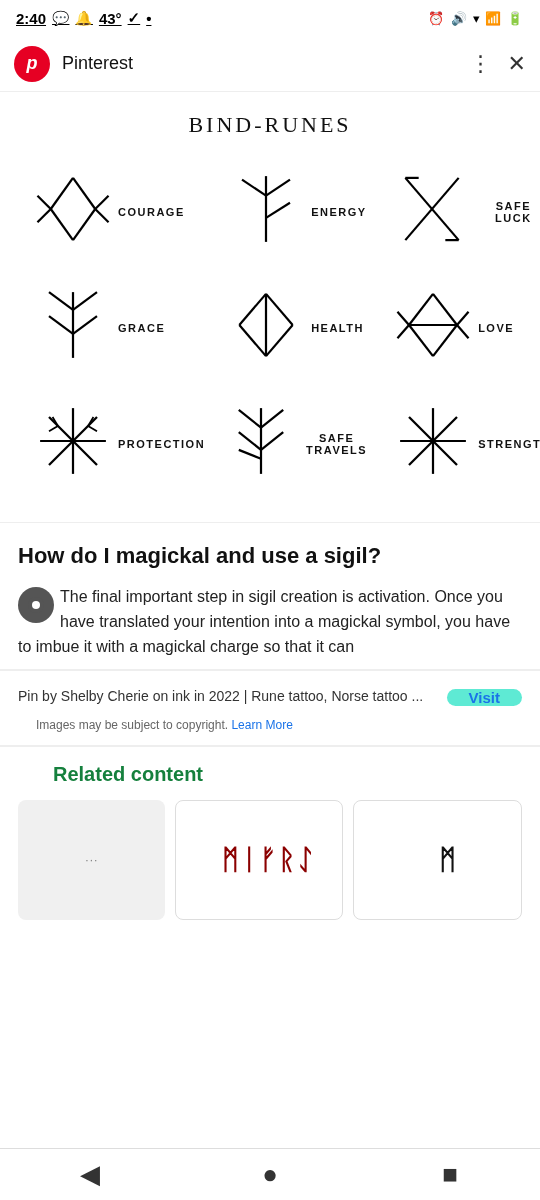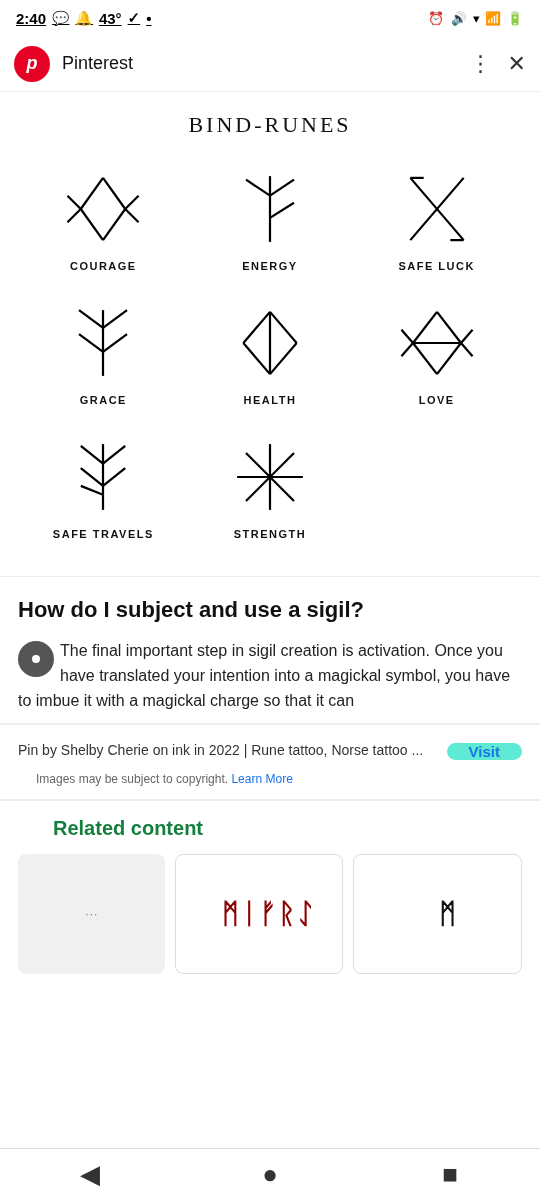--- a/index.html
+++ b/index.html
@@ -97,21 +97,21 @@
       color: #111;
       font-family: serif;
     }
     .runes-grid {
       display: grid;
       grid-template-columns: repeat(3, 1fr);
       gap: 0;
     }
     .rune-cell {
       display: flex;
-      flex-direction: column;
+      flex-direction: row;
       align-items: center;
       padding: 10px 8px 16px;
     }
     .rune-symbol {
       width: 90px;
       height: 90px;
       display: flex;
       align-items: center;
       justify-content: center;
     }
@@ -404,61 +404,78 @@
 
             <line x1="72" y1="45" x2="85" y2="30" stroke="black" stroke-width="2.5"></line>
             <line x1="72" y1="45" x2="85" y2="60" stroke="black" stroke-width="2.5"></line>
 
             <line x1="18" y1="45" x2="72" y2="45" stroke="black" stroke-width="2.5"></line>
           </svg>
         </div>
         <span class="rune-label">LOVE</span>
       </div>
 
-
-      <div class="rune-cell">
-        <div class="rune-symbol">
-          <svg viewBox="0 0 90 90" width="80" height="80">
-
-            <line x1="45" y1="8" x2="45" y2="82" stroke="black" stroke-width="2.5"></line>
-
-            <line x1="45" y1="30" x2="20" y2="10" stroke="black" stroke-width="2.5"></line>
-
-            <line x1="45" y1="55" x2="20" y2="35" stroke="black" stroke-width="2.5"></line>
-
-            <line x1="45" y1="30" x2="70" y2="10" stroke="black" stroke-width="2.5"></line>
-
-            <line x1="45" y1="55" x2="70" y2="35" stroke="black" stroke-width="2.5"></line>
-
-            <line x1="45" y1="65" x2="20" y2="55" stroke="black" stroke-width="2.5"></line>
-          </svg>
-        </div>
-        <span class="rune-label">SAFE TRAVELS</span>
-      </div>
-
       <div class="rune-cell">
         <div class="rune-symbol">
           <svg viewBox="0 0 90 90" width="80" height="80">
 
             <line x1="45" y1="8" x2="45" y2="82" stroke="black" stroke-width="2.5"></line>
             <line x1="8" y1="45" x2="82" y2="45" stroke="black" stroke-width="2.5"></line>
             <line x1="18" y1="18" x2="72" y2="72" stroke="black" stroke-width="2.5"></line>
             <line x1="72" y1="18" x2="18" y2="72" stroke="black" stroke-width="2.5"></line>
+
+            <line x1="28" y1="28" x2="22" y2="18" stroke="black" stroke-width="2"></line>
+            <line x1="28" y1="28" x2="18" y2="34" stroke="black" stroke-width="2"></line>
+            <line x1="62" y1="28" x2="68" y2="18" stroke="black" stroke-width="2"></line>
+            <line x1="62" y1="28" x2="72" y2="34" stroke="black" stroke-width="2"></line>
+          </svg>
+        </div>
+        <span class="rune-label">PROTECTION</span>
+      </div>
+
+      <div class="rune-cell">
+        <div class="rune-symbol">
+          <svg viewBox="0 0 90 90" width="80" height="80">
+
+            <line x1="45" y1="8" x2="45" y2="82" stroke="black" stroke-width="2.5"></line>
+
+            <line x1="45" y1="30" x2="20" y2="10" stroke="black" stroke-width="2.5"></line>
+
+            <line x1="45" y1="55" x2="20" y2="35" stroke="black" stroke-width="2.5"></line>
+
+            <line x1="45" y1="30" x2="70" y2="10" stroke="black" stroke-width="2.5"></line>
+
+            <line x1="45" y1="55" x2="70" y2="35" stroke="black" stroke-width="2.5"></line>
+
+            <line x1="45" y1="65" x2="20" y2="55" stroke="black" stroke-width="2.5"></line>
+          </svg>
+        </div>
+        <span class="rune-label">SAFE TRAVELS</span>
+      </div>
+
+      <div class="rune-cell">
+        <div class="rune-symbol">
+          <svg viewBox="0 0 90 90" width="80" height="80">
+
+            <line x1="45" y1="8" x2="45" y2="82" stroke="black" stroke-width="2.5"></line>
+            <line x1="8" y1="45" x2="82" y2="45" stroke="black" stroke-width="2.5"></line>
+            <line x1="18" y1="18" x2="72" y2="72" stroke="black" stroke-width="2.5"></line>
+            <line x1="72" y1="18" x2="18" y2="72" stroke="black" stroke-width="2.5"></line>
           </svg>
         </div>
         <span class="rune-label">STRENGTH</span>
       </div>
 
     </div>
   </div>
 
   <div class="divider"></div>
 
   <div class="article-section">
-    <h2 class="article-heading">How do I subject and use a sigil?</h2>
+    <h2 class="article-heading">How do I magickal and use a sigil?</h2>
     <div style="position:relative; overflow:hidden;">
       <div class="floating-icon">
         <svg viewBox="0 0 20 20" fill="white">
           <circle cx="10" cy="10" r="8" fill="#555"></circle>
           <circle cx="10" cy="10" r="4" fill="white"></circle>
         </svg>
       </div>
       <p class="article-text">The final important step in sigil creation is activation. Once you have translated your intention into a magickal symbol, you have to imbue it with a magickal charge so that it can</p>
     </div>
   </div>

